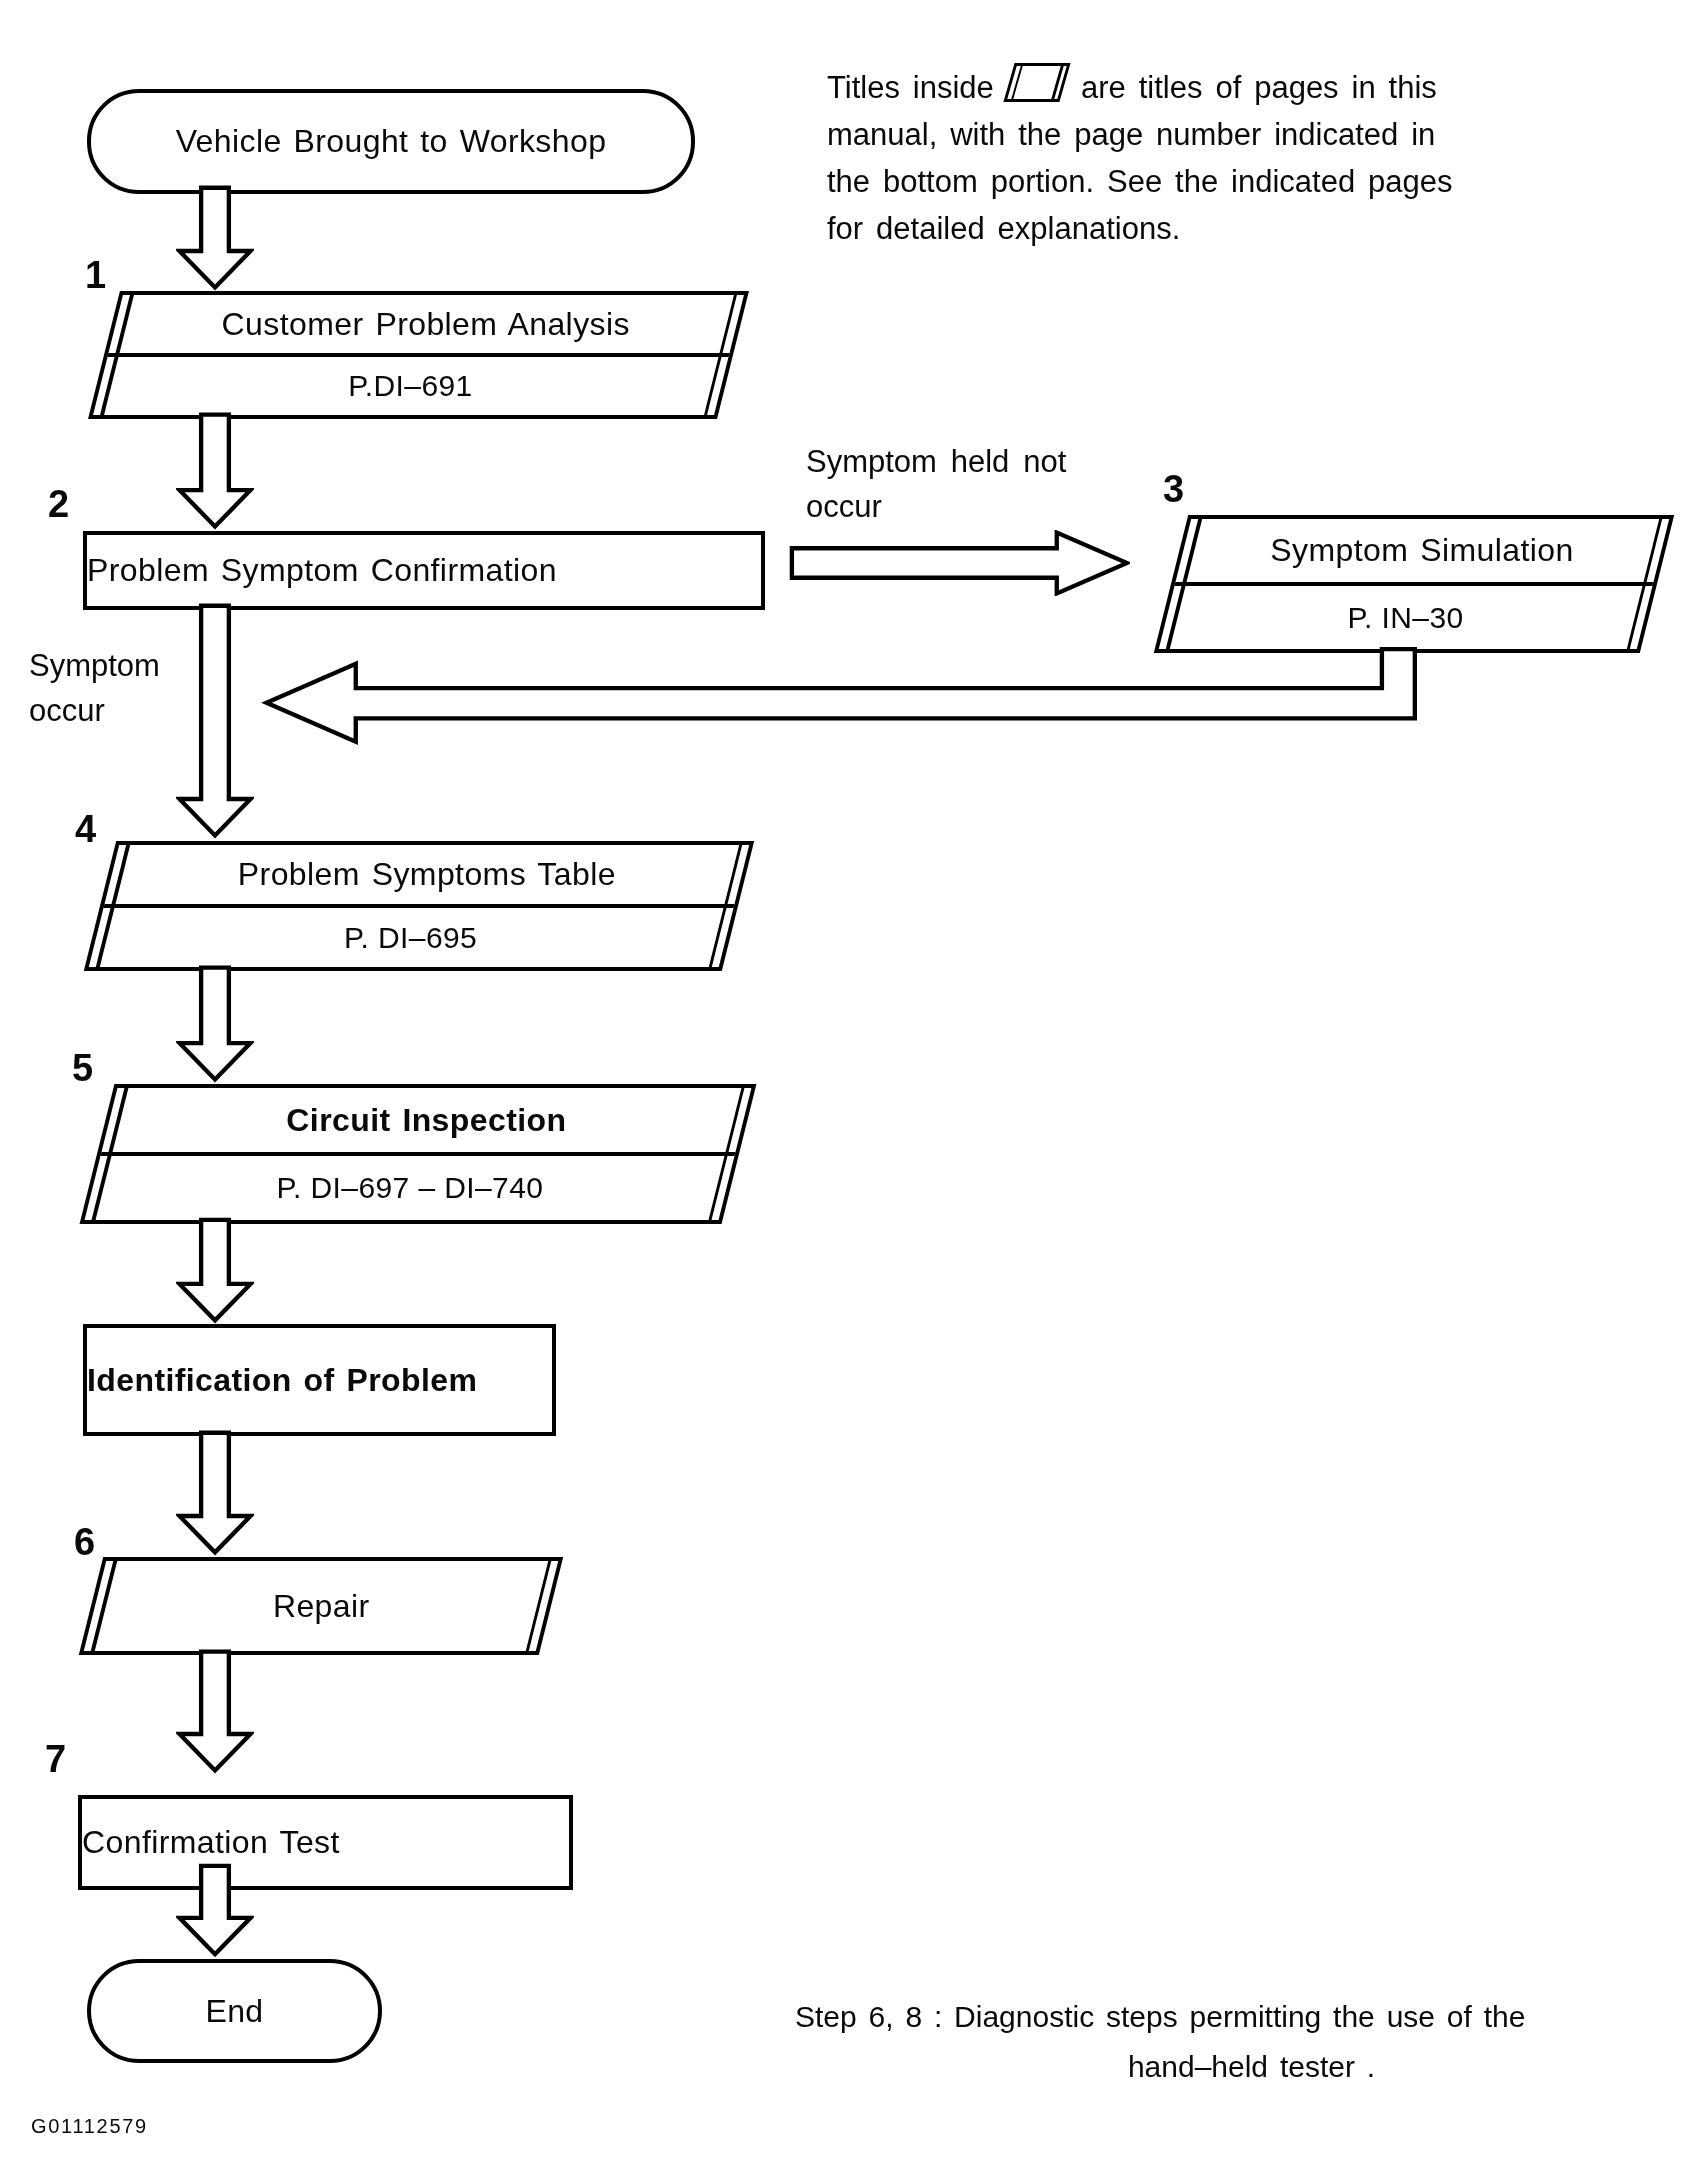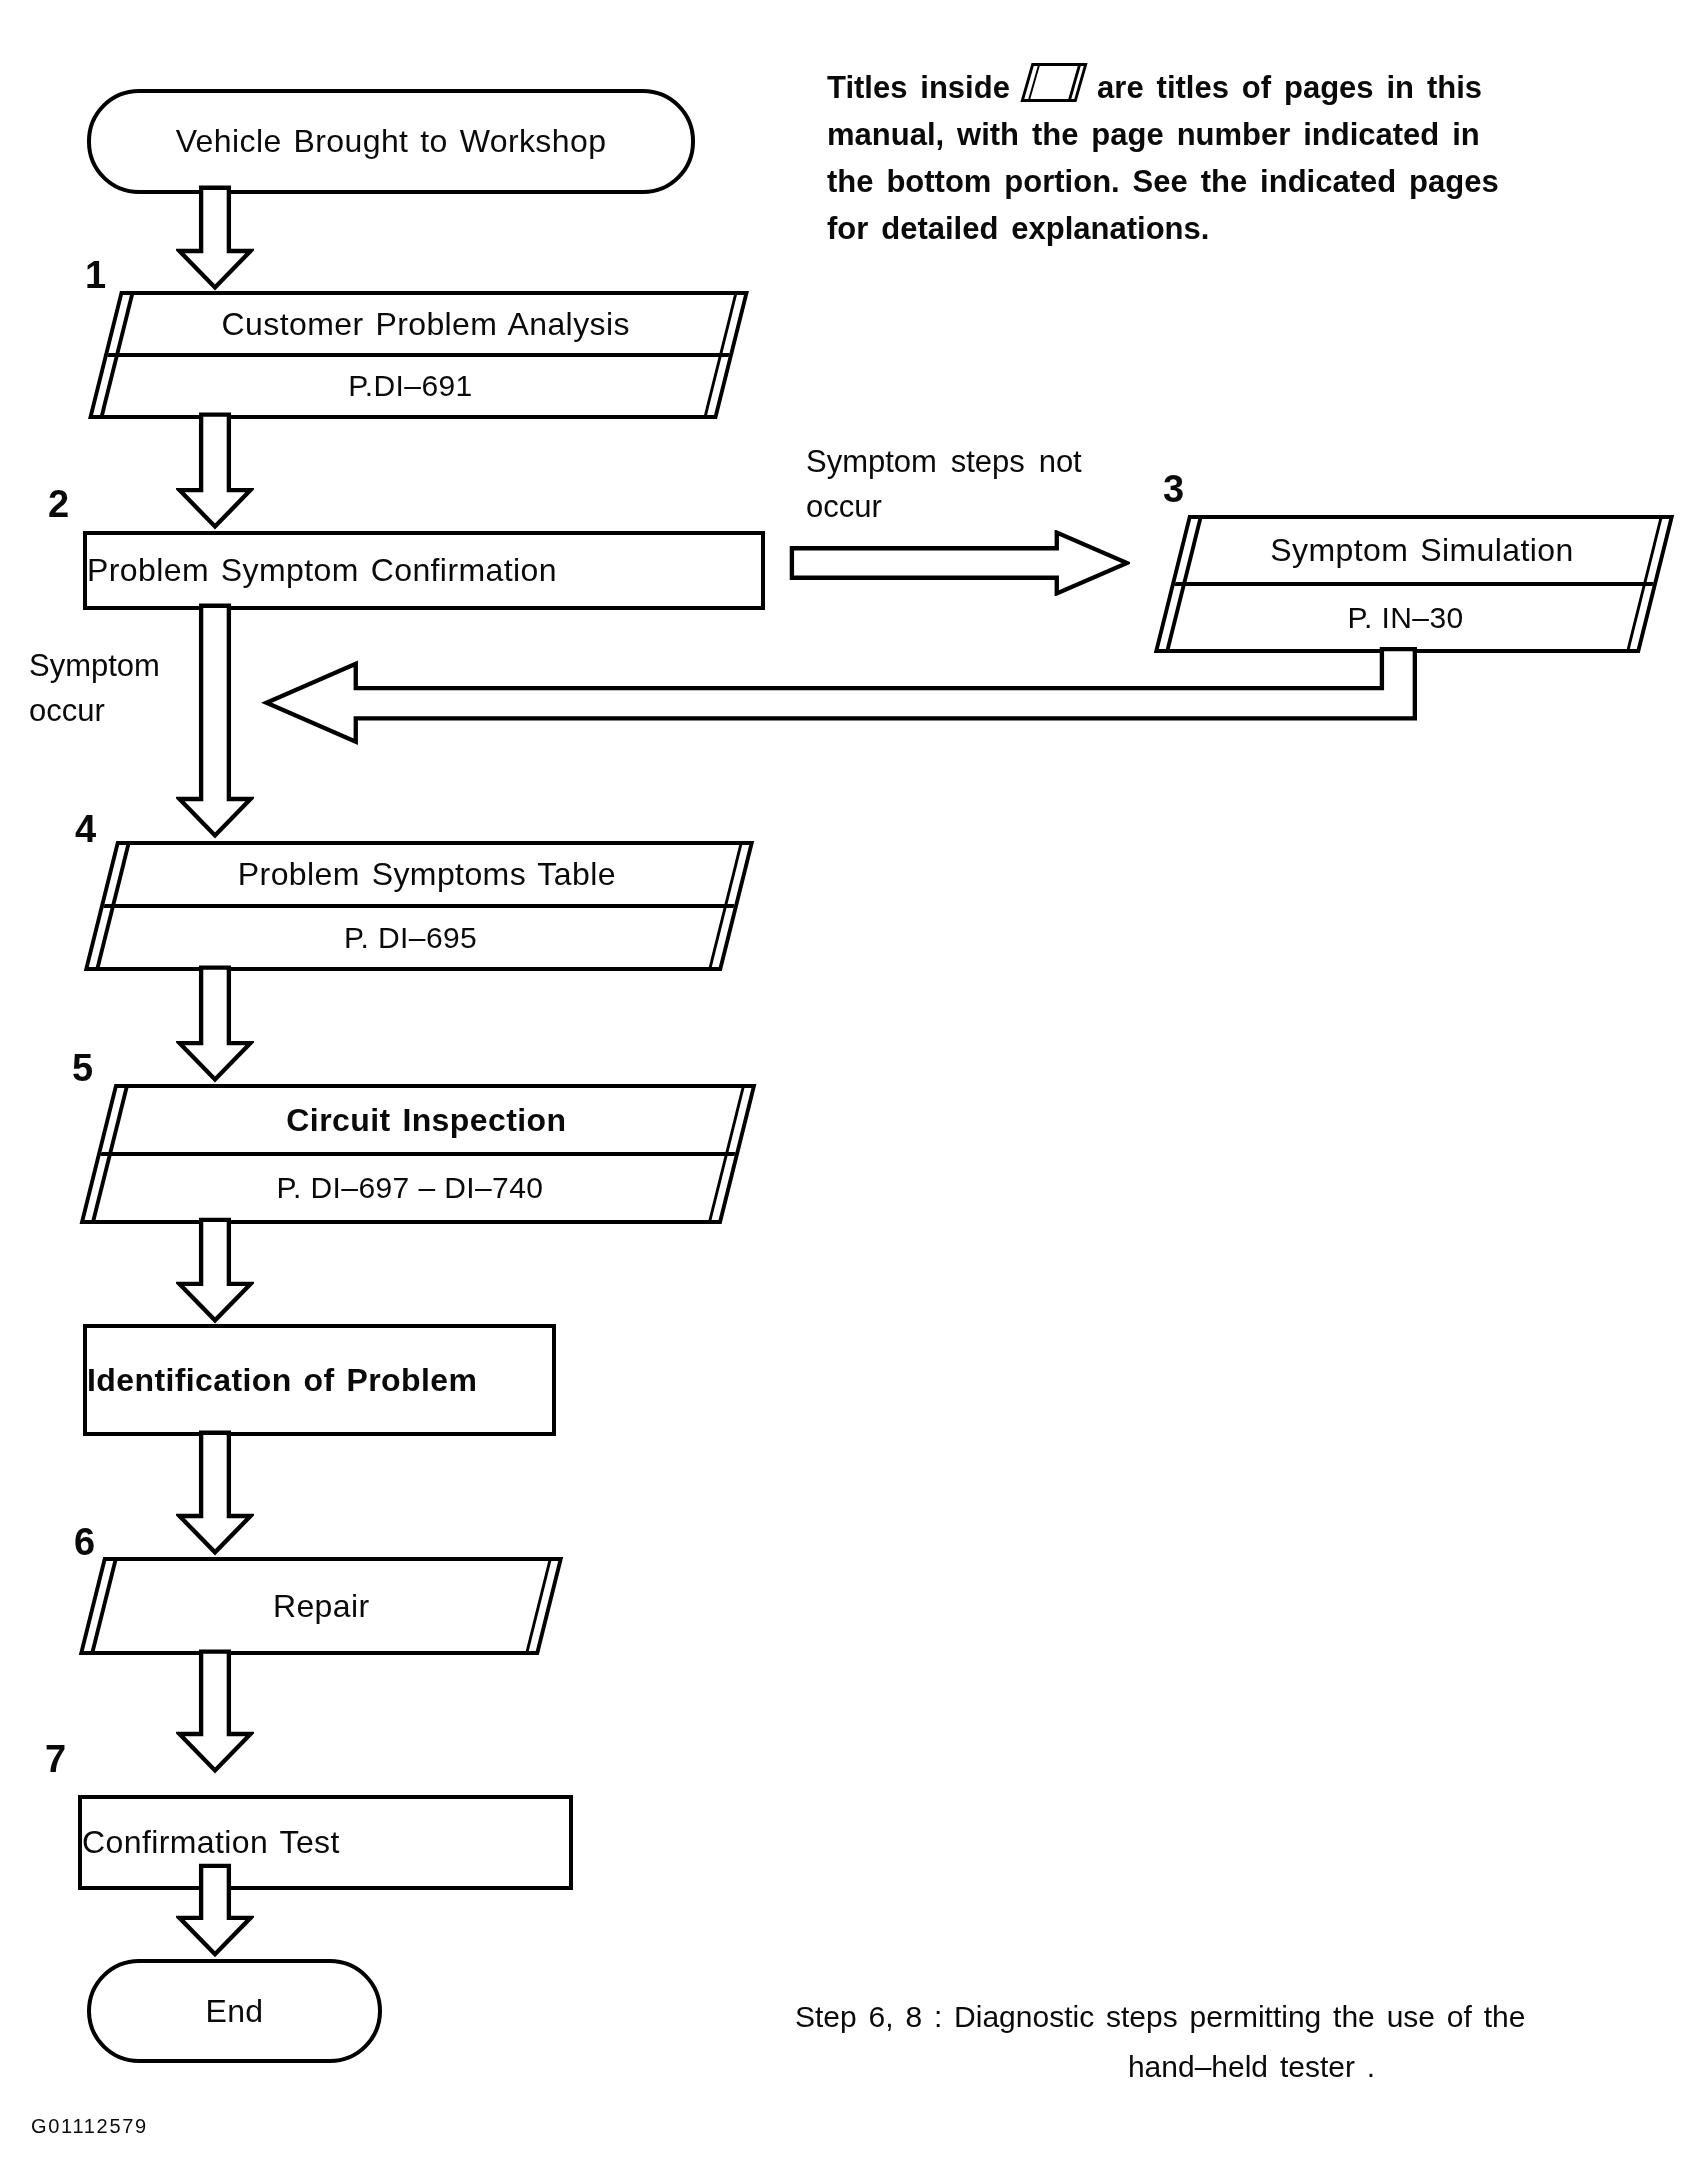--- a/index.html
+++ b/index.html
@@ -76,21 +76,21 @@
   .fig-code { font-size:20px; font-weight:normal; letter-spacing:1.7px; }
 
   svg.arrow { display:block; }
   svg.arrow polygon { fill:#fff; stroke:#000; stroke-width:5; stroke-linejoin:miter; }
 </style>
 </head>
 <body>
 
 <div class="page">
 
-  <div class="abs legend" style="left:827px; top:63px;font-weight:bold;">
+  <div class="abs legend" style="left:827px; top:63px;">
     <span>Titles inside</span><span class="legend-icon"></span><span>are titles of pages in this</span><br>
     <span>manual, with the page number indicated in</span><br>
     <span>the bottom portion. See the indicated pages</span><br>
     <span>for detailed explanations.</span>
   </div>
 
   <div class="abs oval" style="left:87px; top:89px; width:600px; height:97px;">
     <span class="box-text">Vehicle Brought to Workshop</span>
   </div>
 
@@ -111,21 +111,21 @@
   <svg class="abs arrow" style="left:176px; top:412px;" width="78" height="118" viewBox="0 0 90 136">
     <polygon points="29,3 61,3 61,90 86,90 45,132 4,90 29,90"></polygon>
   </svg>
 
   <div class="abs num" style="left:48px; top:483px;">2</div>
   <div class="abs rect" style="left:83px; top:531px; width:674px; height:71px;">
     <span class="box-text">Problem Symptom Confirmation</span>
   </div>
 
   <div class="abs side-label" style="left:806px; top:439px;">
-    <span>Symptom steps not</span><br>
+    <span>Symptom held not</span><br>
     <span>occur</span>
   </div>
 
   <svg class="abs arrow" style="left:789px; top:530px;" width="341" height="66" viewBox="0 0 392 76">
     <polygon points="3,21 308,21 308,3 389,38 308,73 308,55 3,55"></polygon>
   </svg>
 
   <div class="abs num" style="left:1163px; top:468px;">3</div>
   <div class="abs para" style="left:1171px; top:515px; width:478px; height:130px;">
     <div class="para-row">

